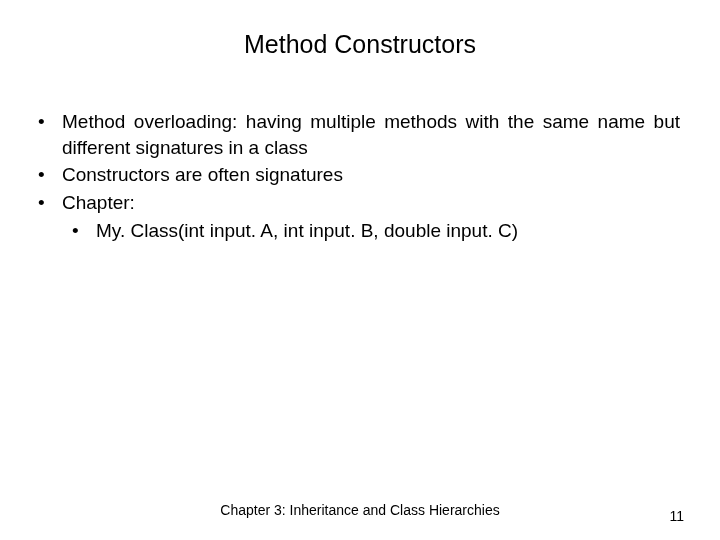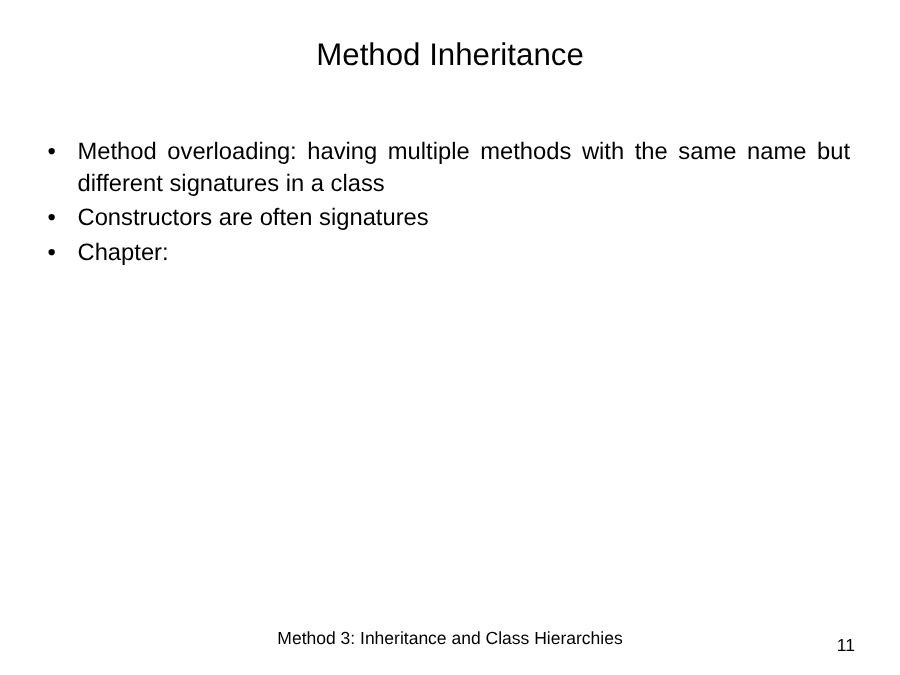--- a/index.html
+++ b/index.html
@@ -74,28 +74,29 @@
     .page-number {
       position: absolute;
       bottom: 16px;
       right: 36px;
       font-size: 14px;
     }
   </style>
 </head>
 <body>
 
-<h1 class="slide-title">Method Inheritance</h1>
+<h1 class="slide-title">Method Constructors</h1>
 
 <div class="content">
   <ul class="bullet-list">
     <li class="bullet-item">Method overloading: having multiple methods with the same name but different signatures in a class</li>
     <li class="bullet-item">Constructors are often signatures</li>
     <li class="bullet-item">
       <span>Chapter:</span>
       <ul class="sub-list">
+        <li class="sub-item">My. Class(int input. A, int input. B, double input. C)</li>
       </ul>
     </li>
   </ul>
 </div>
 
-<div class="footer">Method 3: Inheritance and Class Hierarchies</div>
+<div class="footer">Chapter 3: Inheritance and Class Hierarchies</div>
 <div class="page-number">11</div>
 
 </body></html>

